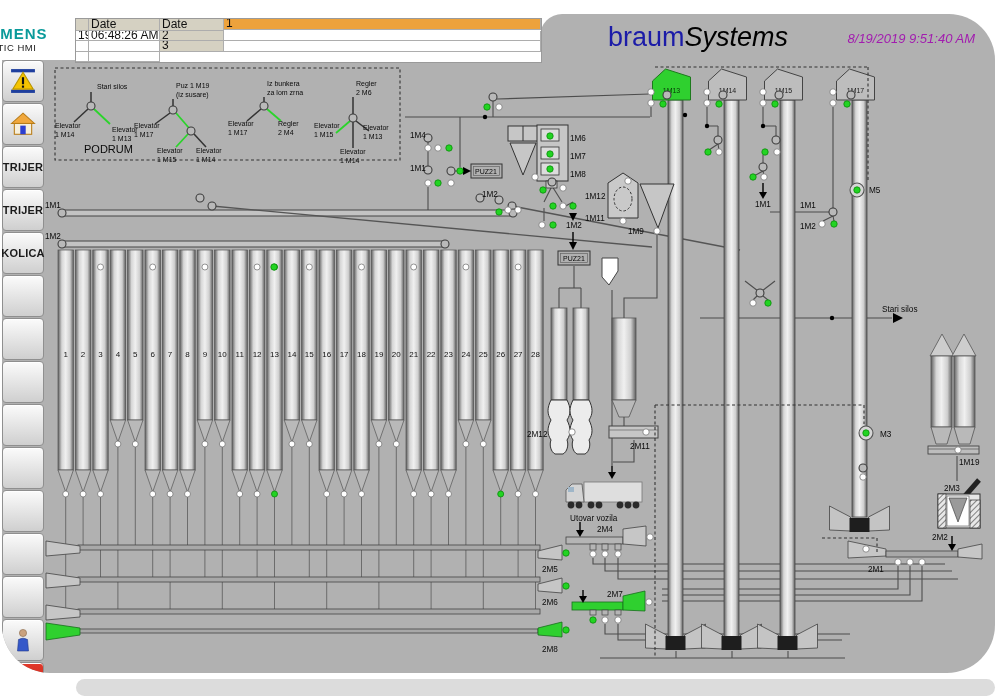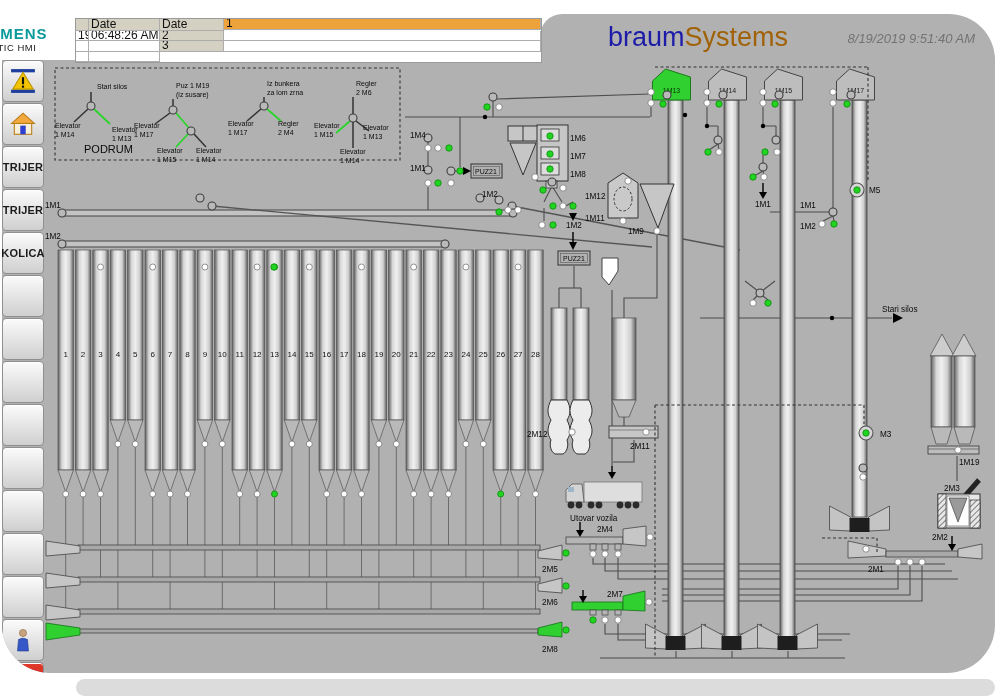--- a/index.html
+++ b/index.html
@@ -9,22 +9,22 @@
   #top-band{left:540px;top:14px;width:455px;height:46px;background:#b1b1b1;border-radius:26px 54px 0 0;}
   #main-panel{left:2px;top:60px;width:993px;height:613px;background:#b1b1b1;border-radius:0 0 48px 48px;overflow:hidden;}
   #bottom-strip{left:76px;top:679px;width:919px;height:17px;background:#dcdcdc;border-radius:9px;}
   
   #vendor{left:-27px;top:26px;line-height:1.1;}
   #vendor .v1{color:#0a9a9a;font-weight:bold;font-size:15px;letter-spacing:1px;}
   #vendor .v2{color:#1a1a1a;font-size:9.5px;letter-spacing:.5px;}
   
   #brand{left:608px;top:22px;font-size:27px;}
   #brand .b1{color:#1c1ca8;font-weight:normal;}
-  #brand .b2{color:#a16207;}
-  #clock{left:700px;top:31px;width:275px;text-align:right;font-size:13px;font-style:italic;color:#737373;}
+  #brand .b2{color:#000000;font-style:italic;}
+  #clock{left:700px;top:31px;width:275px;text-align:right;font-size:13px;font-style:italic;color:#a21caf;}
   
   #alarm-table{left:75px;top:18px;width:465px;background:#fff;border:1px solid #9a9a9a;
     display:grid;grid-template-columns:13px 71px 64px 1fr;font-size:12px;color:#111;}
   #alarm-table div{border-right:1px solid #adadad;border-bottom:1px solid #adadad;
     padding:0 2px;height:9.6px;line-height:9.6px;overflow:hidden;white-space:nowrap;}
   #alarm-table .hd{background:#d5d1c2;height:10.5px;line-height:10.5px;}
   #alarm-table .num{background:#d5d1c2;}
   #alarm-table .num.active{background:#eda23c;}
   
   #sidebar{left:3px;top:62px;width:41px;display:flex;flex-direction:column;gap:1px;}

